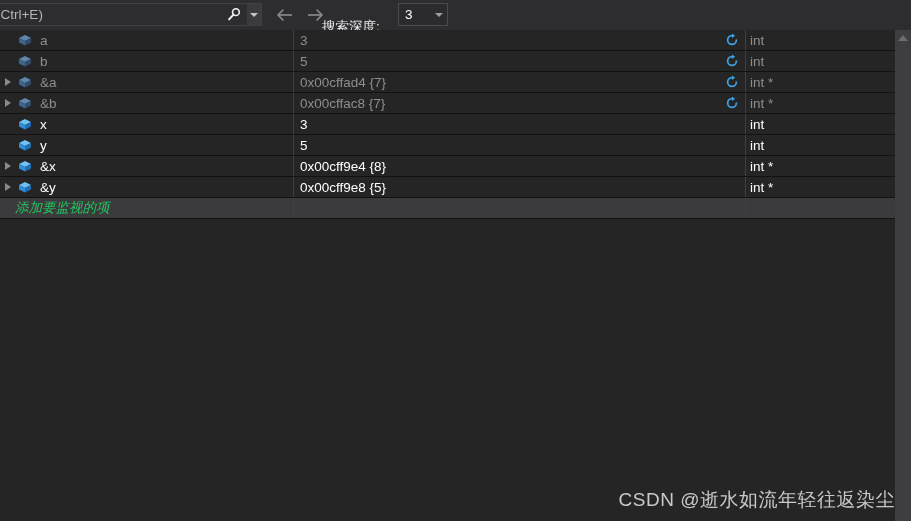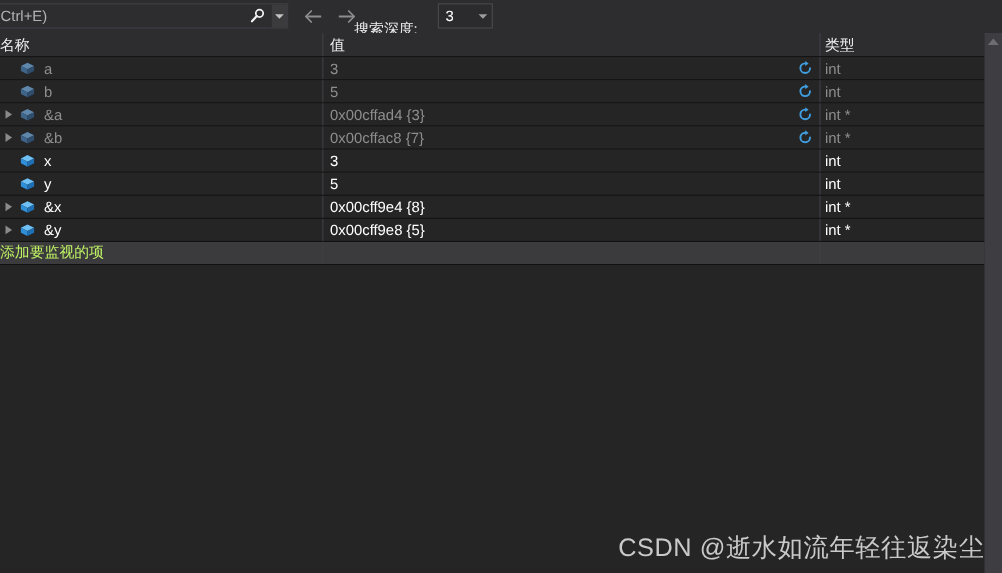--- a/index.html
+++ b/index.html
@@ -199,23 +199,24 @@
   .refresh-icon {
     position: absolute;
     right: 6px;
     top: 50%;
     transform: translateY(-50%);
     width: 14px; height: 14px;
     display: flex; align-items: center; justify-content: center;
   }
 
   .addrow .add-text {
-    color: #bef264;
+    font-style: italic;
+    color: #22c55e;
     font-size: 13.5px;
-    padding-left: 0px;
+    padding-left: 15px;
   }
 
   
   .scrollbar {
     position: absolute;
     right: 0; top: 30px;
     width: 16px;
     height: 491px;
     background: #3e3e42;
   }
@@ -228,21 +229,21 @@
     border-left: 5px solid transparent;
     border-right: 5px solid transparent;
     border-bottom: 6px solid #6d6d70;
   }
 
   
   .watermark {
     position: absolute;
     right: 16px;
     bottom: 8px;
-    font-size: 23px;
+    font-size: 19px;
     color: #c9c9c9;
     letter-spacing: 0.5px;
     white-space: nowrap;
   }
 </style>
 </head>
 <body>
 
 <div id="app">
 
@@ -279,25 +280,20 @@
     <div class="depth-label">搜索深度:</div>
 
     <div class="depth-field">
       <span class="depth-value">3</span>
       <span class="caret-down small"></span>
     </div>
   </div>
 
   <div class="grid">
 
-    <div class="row header">
-      <div class="cell name">名称</div>
-      <div class="cell value">值</div>
-      <div class="cell type">类型</div>
-    </div>
 
     <div id="rows-container">
         <div class="row dim">
           <div class="cell name">
             <div class="expander"></div>
             <div class="cube">
               <svg width="14" height="13" viewBox="0 0 14 13">
                 <polygon points="7,1 13,4 7,7 1,4" fill="#5f87ab"></polygon>
                 <polygon points="1,4 7,7 7,11.5 1,8.5" fill="#3f648a"></polygon>
                 <polygon points="13,4 7,7 7,11.5 13,8.5" fill="#2f4e6e"></polygon>
@@ -351,21 +347,21 @@
             <div class="cube">
               <svg width="14" height="13" viewBox="0 0 14 13">
                 <polygon points="7,1 13,4 7,7 1,4" fill="#5f87ab"></polygon>
                 <polygon points="1,4 7,7 7,11.5 1,8.5" fill="#3f648a"></polygon>
                 <polygon points="13,4 7,7 7,11.5 13,8.5" fill="#2f4e6e"></polygon>
               </svg>
             </div>
             <span class="name-text">&amp;a</span>
           </div>
           <div class="cell value">
-            <span class="val-text">0x00cffad4 {3}</span>
+            <span class="val-text">0x00cffad4 {7}</span>
             <span class="refresh-icon">
               <svg width="14" height="14" viewBox="0 0 16 16">
                 <path d="M13 8 A5 5 0 1 1 8 3" fill="none" stroke="#3f9fe0" stroke-width="2" stroke-linecap="round"></path>
                 <polygon points="8,0.5 11.6,3.2 8,5.6" fill="#3f9fe0"></polygon>
               </svg>
             </span>
           </div>
           <div class="cell type">
             <span class="type-text">int *</span>
           </div>

